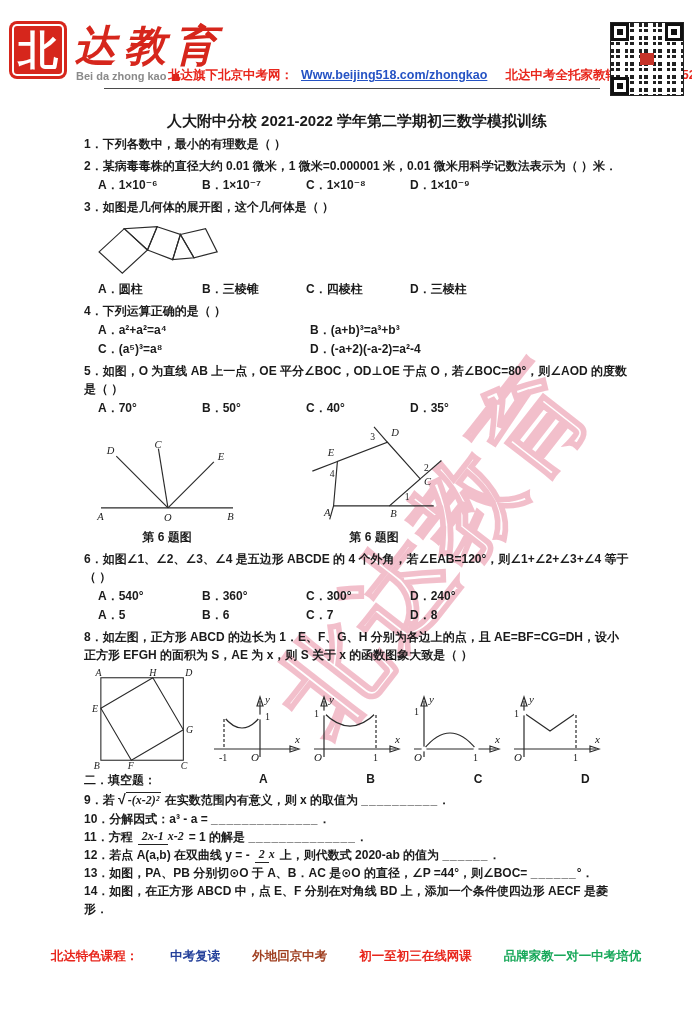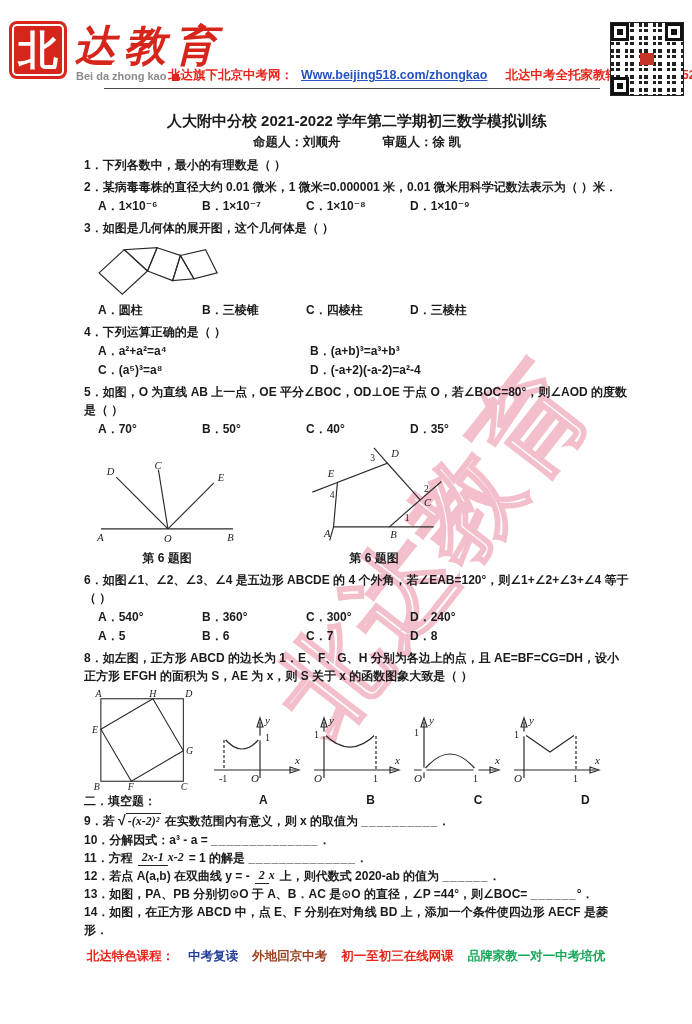--- a/index.html
+++ b/index.html
@@ -63,21 +63,21 @@
 
   .g8row{display:flex;align-items:flex-end;gap:8px;margin-top:3px;}
   .lrow{display:flex;gap:18px;font-size:12px;font-weight:700;margin-top:1px;}
   .lrow .sec{width:120px;}
   .lrow .gl{width:92px;text-align:center;}
 
   .fill{font-size:12px;font-weight:600;line-height:1.5;}
   .fill .blank{letter-spacing:1px;}
 
   
-  .footer{position:absolute;left:0;top:948px;width:692px;display:flex;justify-content:center;gap:14px;
+  .footer{position:absolute;left:0;top:948px;width:692px;display:flex;justify-content:center;gap:32px;
           font-size:12.5px;font-weight:700;}
   .footer .pref{color:#e8261c;}
 </style>
 </head>
 <body>
 
 <div class="page">
 
   <svg class="watermark" width="470" height="470" viewBox="0 0 470 470">
     <text x="235" y="268" text-anchor="middle" transform="rotate(-52 235 235)" font-size="104" letter-spacing="4" fill="none" stroke="#e98ba2" stroke-width="2.4" opacity="0.55">北达教育</text>
@@ -94,24 +94,20 @@
     <div class="qr">
       <span class="qrm tl"></span>
       <span class="qrm tr"></span>
       <span class="qrm bl"></span>
       <span class="qrr"></span>
     </div>
   </div>
 
   <div class="content">
     <div class="title">人大附中分校 2021-2022 学年第二学期初三数学模拟训练</div>
-    <div class="authors">
-      <span>命题人：刘顺舟</span>
-      <span>审题人：徐 凯</span>
-    </div>
 
     <div class="qtext">1．下列各数中，最小的有理数是（      ）</div>
 
     <div class="qtext">2．某病毒毒株的直径大约 0.01 微米，1 微米=0.000001 米，0.01 微米用科学记数法表示为（      ）米．</div>
     <div class="opts">
       <span class="o">A．1×10⁻⁶</span>
       <span class="o">B．1×10⁻⁷</span>
       <span class="o">C．1×10⁻⁸</span>
       <span class="o">D．1×10⁻⁹</span>
     </div>

